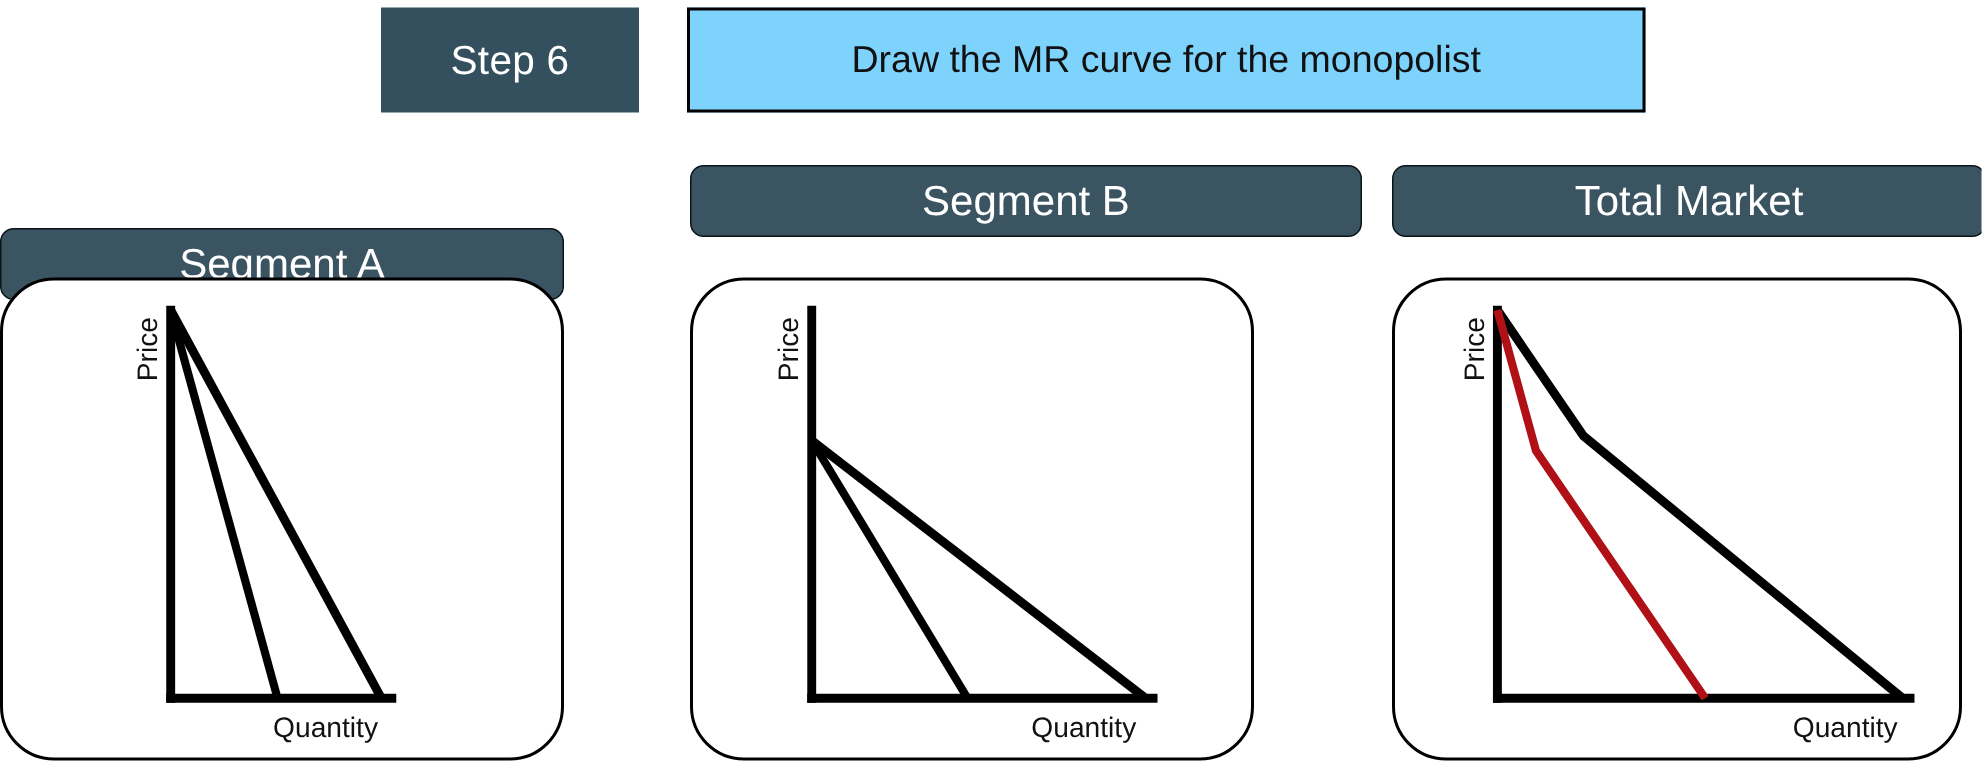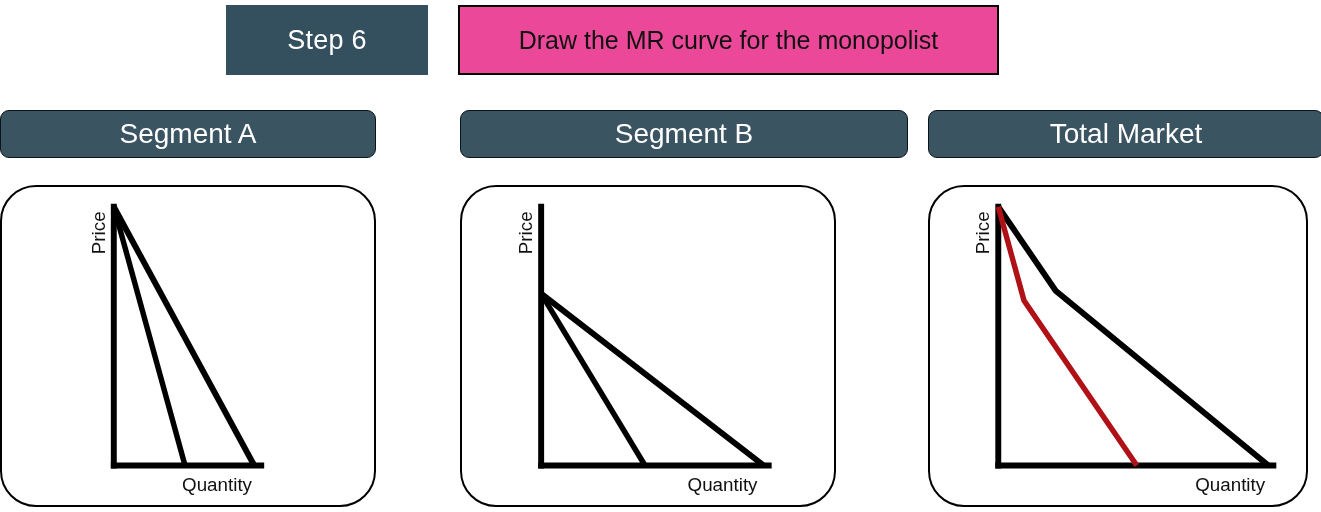--- a/index.html
+++ b/index.html
@@ -13,44 +13,44 @@
     height: 512px;
     position: relative;
     overflow: hidden;
     font-family: "Liberation Sans", sans-serif;
     color: #1a1a1a;
   }
 
   
   .step-badge {
     position: absolute;
-    left: 226px;
+    left: 254px;
     top: 5px;
-    width: 202px;
+    width: 172px;
     height: 70px;
     background: #34505F;
     display: flex;
     align-items: center;
     justify-content: center;
     box-sizing: border-box;
   }
   .step-badge-label {
     color: #ffffff;
     font-size: 27px;
     line-height: 1;
     letter-spacing: 0.2px;
   }
 
   .instruction-box {
     position: absolute;
     left: 458px;
     top: 5px;
-    width: 541px;
+    width: 639px;
     height: 70px;
-    background: #ec4899;
+    background: #7dd3fc;
     border: 2.5px solid #000000;
     display: flex;
     align-items: center;
     justify-content: center;
     box-sizing: border-box;
   }
   .instruction-text {
     color: #111111;
     font-size: 25px;
     line-height: 1;
@@ -67,21 +67,21 @@
     display: flex;
     align-items: center;
     justify-content: center;
     box-sizing: border-box;
   }
   .panel-header-label {
     color: #ffffff;
     font-size: 28px;
     line-height: 1;
   }
-  #hdr-a { left: 0px;   width: 376px; }
+  #hdr-a { left: 0px;   width: 376px; margin-top: 42px; }
   #hdr-b { left: 460px; width: 448px; }
   #hdr-c { left: 928px; width: 396px; }
 
   
   .graph-card {
     position: absolute;
     top: 185px;
     height: 322px;
     background: #ffffff;
     border: 2px solid #000000;

